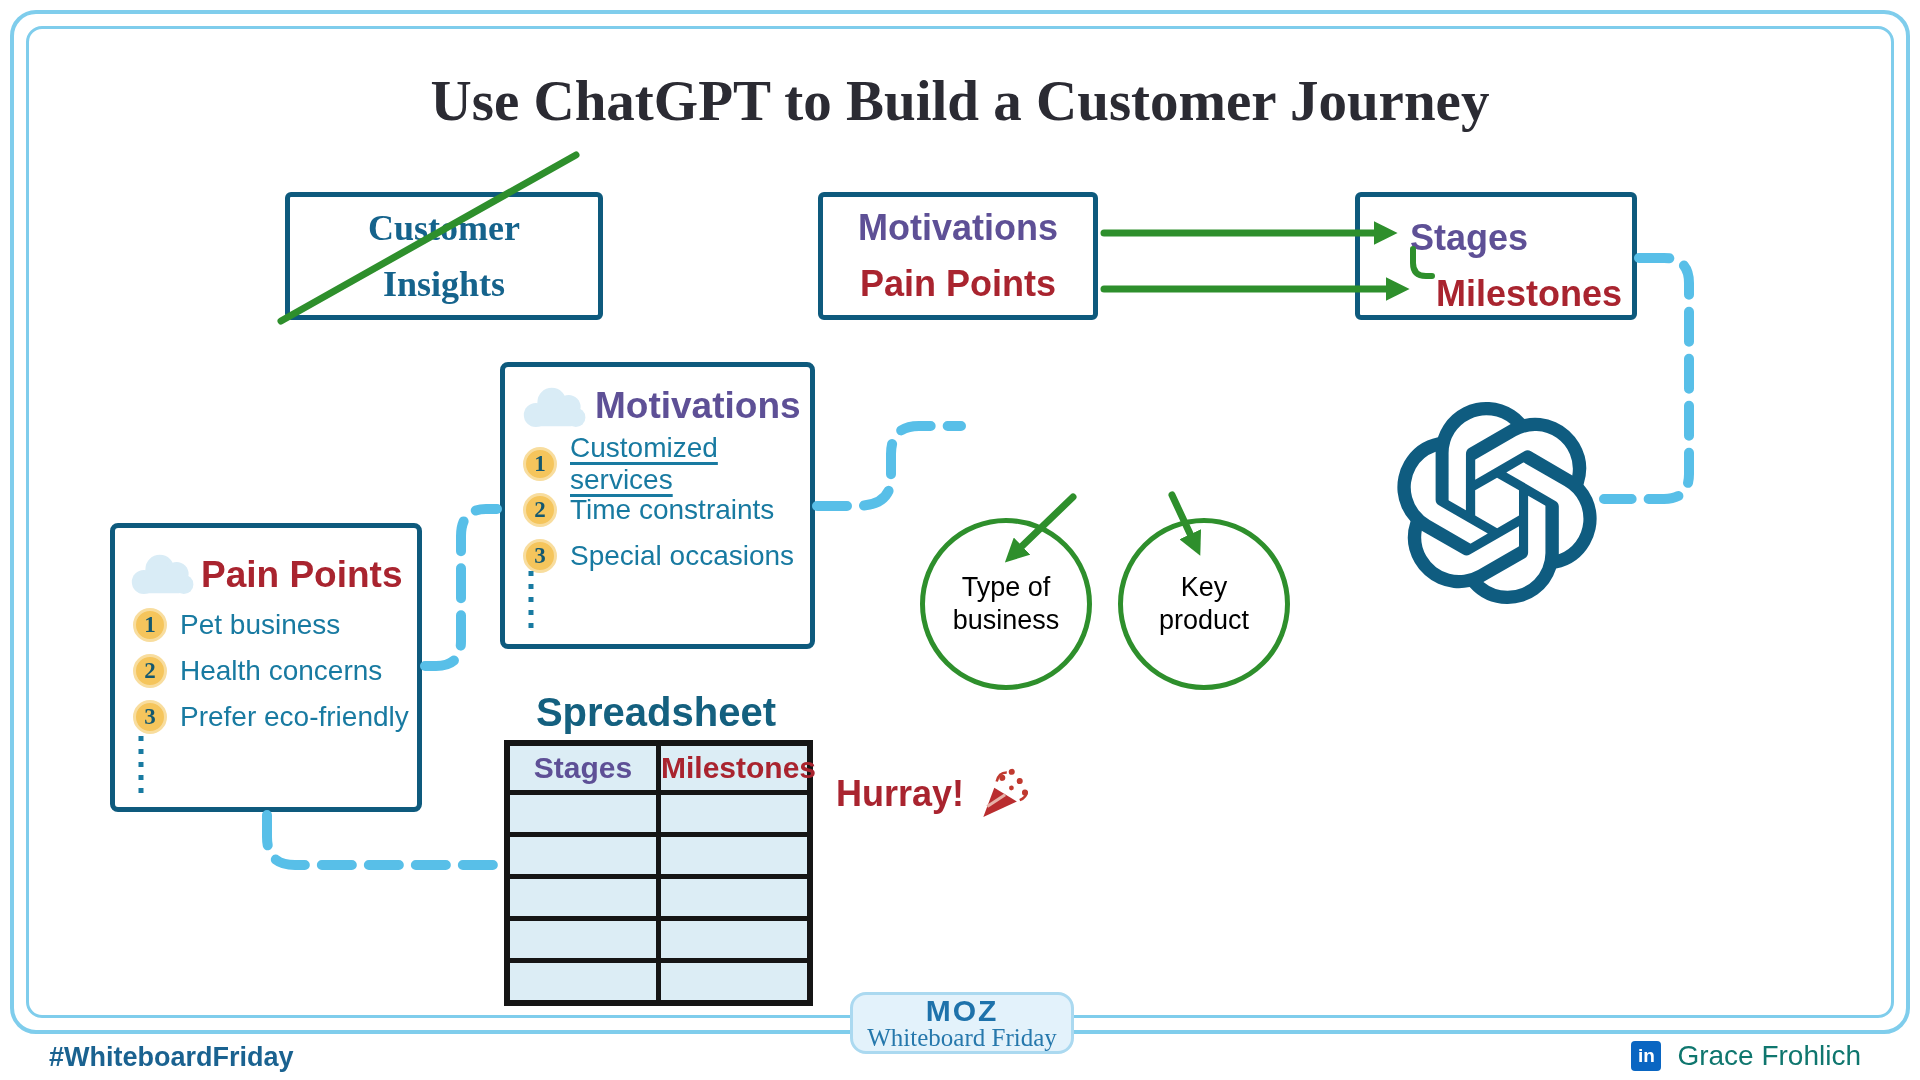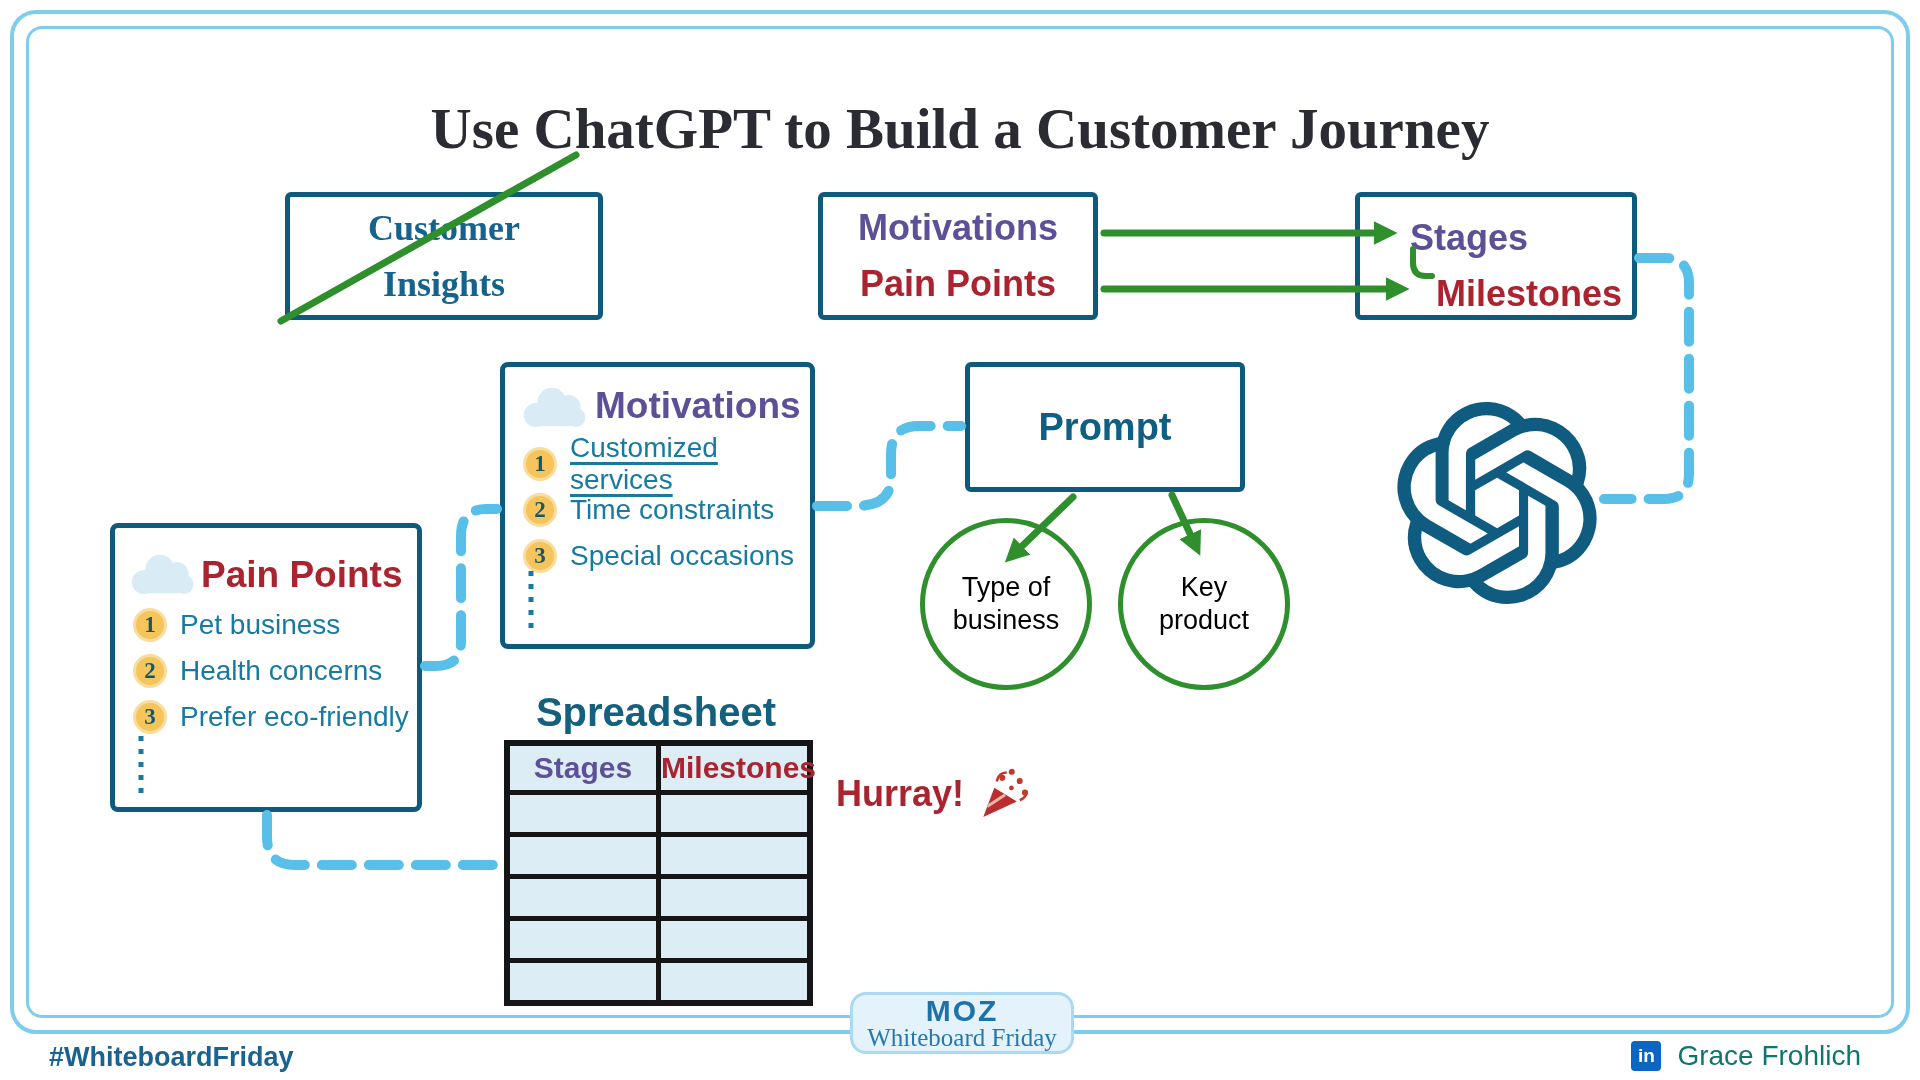--- a/index.html
+++ b/index.html
@@ -5,21 +5,21 @@
   html,body{margin:0;padding:0;background:#fff;}
   #board{position:relative;width:1920px;height:1080px;background:#fff;overflow:hidden;
          font-family:"Liberation Sans",sans-serif;}
   
   .frame-outer{position:absolute;left:10px;top:10px;right:10px;bottom:46px;
     border:4px solid #7fcdec;border-radius:26px;}
   .frame-inner{position:absolute;left:26px;top:26px;right:26px;bottom:62px;
     border:3px solid #7fcdec;border-radius:16px;}
   
   .page-title{position:absolute;left:0;top:68px;width:100%;text-align:center;
-    font-family:"Liberation Serif",serif;font-weight:600;font-size:57px;color:#2b2b33;margin-top:28px;}
+    font-family:"Liberation Serif",serif;font-weight:600;font-size:57px;color:#2b2b33;}
   
   .tealbox{position:absolute;border:5px solid #0e5a7d;border-radius:6px;background:#fff;box-sizing:border-box;}
   .stacklines{display:flex;flex-direction:column;justify-content:center;height:100%;
     font-weight:bold;font-size:36px;line-height:56px;text-align:center;}
   .c-teal{color:#15638c}.c-purple{color:#5e5096}.c-red{color:#a9242f}
   
   .outlines{padding-top:13px;font-weight:bold;font-size:36px;line-height:56px;}
   .outlines .l1{margin-left:50px;}
   .outlines .l2{margin-left:76px;}
   
@@ -143,23 +143,20 @@
         <span class="numbadge">2</span>
         <span class="p-text">Health concerns</span>
       </div>
       <div class="p-item">
         <span class="numbadge">3</span>
         <span class="p-text">Prefer eco-friendly</span>
       </div>
     </div>
   </div>
 
-  <div class="tealbox" style="left:965px;top:362px;width:280px;height:130px;display:flex;align-items:center;justify-content:center;">
-    <span class="prompt-label">Prompt</span>
-  </div>
 
   <div class="gcircle" style="left:920px;top:518px;">
     <span>Type of</span>
     <span>business</span>
   </div>
   <div class="gcircle" style="left:1118px;top:518px;">
     <span>Key</span>
     <span>product</span>
   </div>
 

